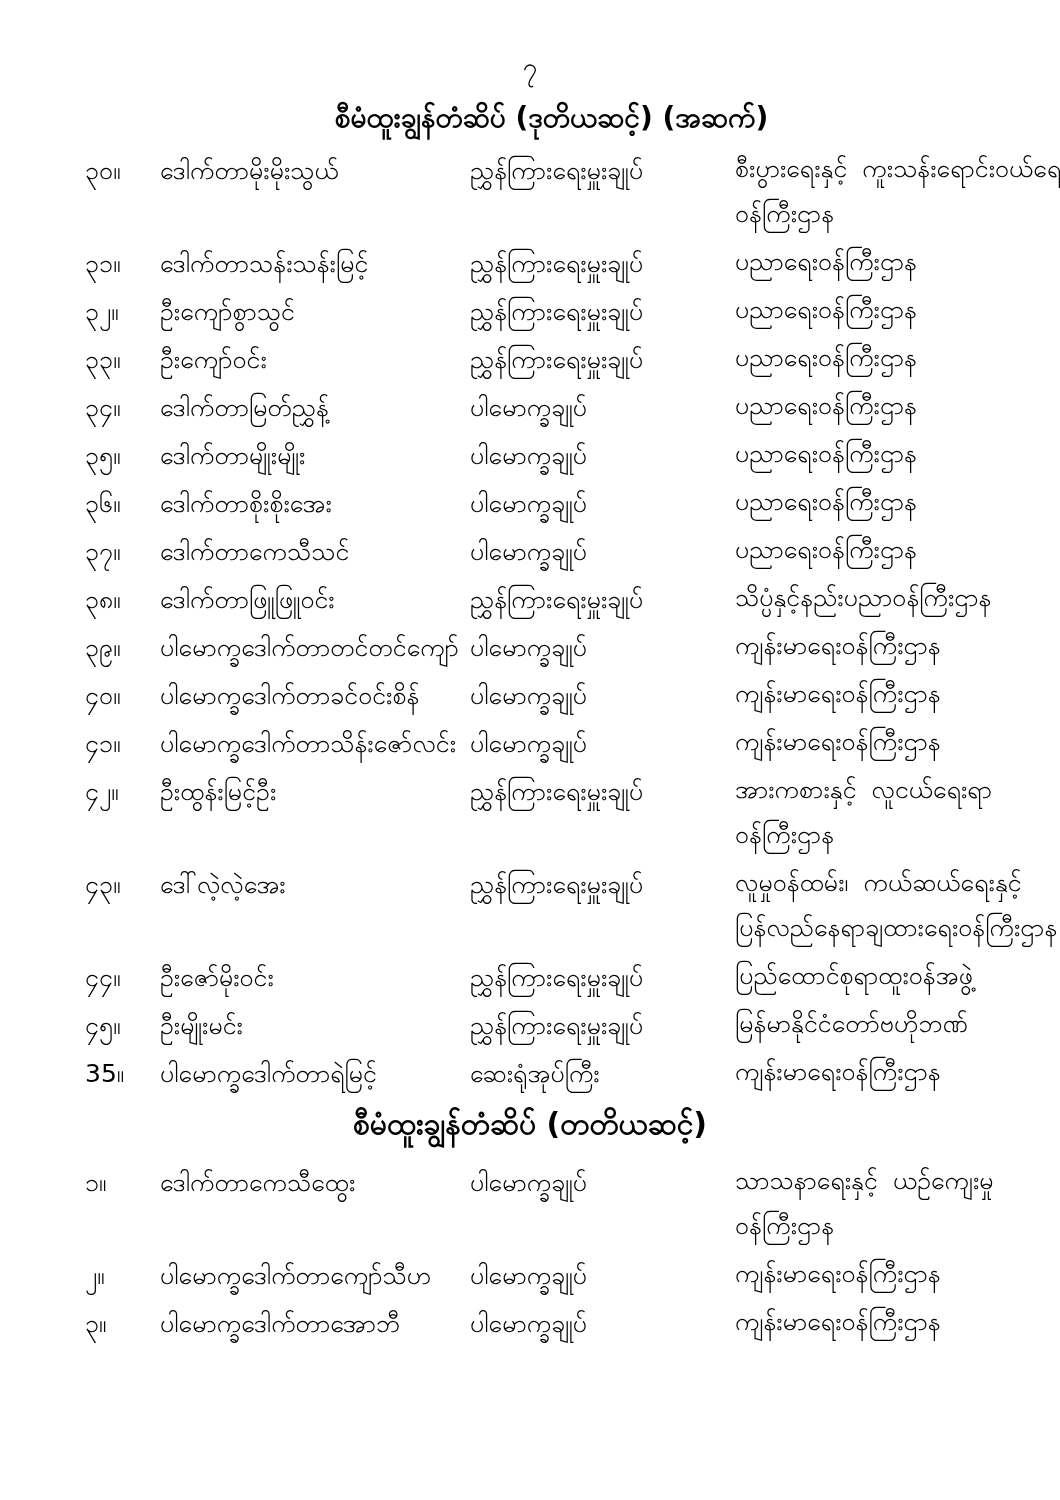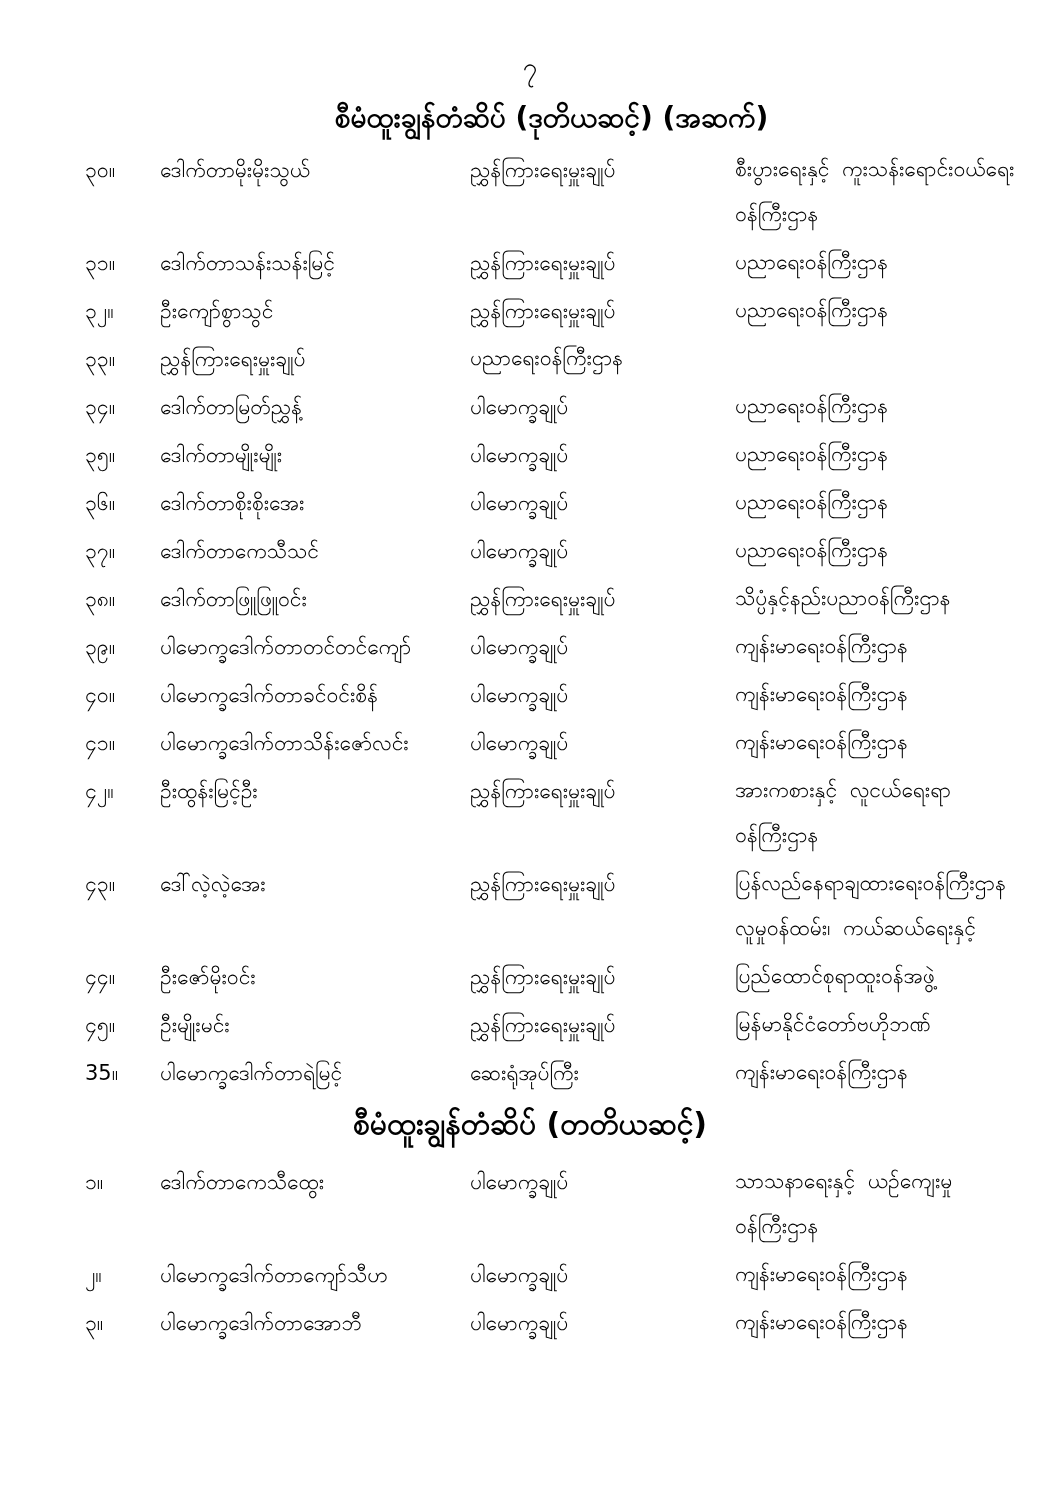--- a/index.html
+++ b/index.html
@@ -36,21 +36,21 @@
     font-size: 30px;
     line-height: 44px;
     margin: 6px 0 4px 0;
   }
   .rows {
     padding: 10px 70px 0 85px;
   }
   .row {
     display: grid;
     grid-template-columns: 75px 310px 265px 1fr;
-    font-size: 21px;
+    font-size: 25px;
     line-height: 45px;
     margin-bottom: 3px;
   }
   .c-num, .c-name, .c-pos {
     white-space: nowrap;
     overflow: hidden;
   }
   .c-min .min-line {
     white-space: nowrap;
     font-family: Liberation Mono, monospace;
@@ -89,20 +89,21 @@
     <div class="c-num">၃၂။</div>
     <div class="c-name">ဦးကျော်စွာသွင်</div>
     <div class="c-pos">ညွှန်ကြားရေးမှူးချုပ်</div>
     <div class="c-min">
           <div class="min-line">ပညာရေးဝန်ကြီးဌာန</div>
         </div>
   </div>
 
   <div class="row">
     <div class="c-num">၃၃။</div>
+    <div class="c-name">ဦးကျော်ဝင်း</div>
     <div class="c-pos">ညွှန်ကြားရေးမှူးချုပ်</div>
     <div class="c-min">
           <div class="min-line">ပညာရေးဝန်ကြီးဌာန</div>
         </div>
   </div>
 
   <div class="row">
     <div class="c-num">၃၄။</div>
     <div class="c-name">ဒေါက်တာမြတ်ညွှန့်</div>
     <div class="c-pos">ပါမောက္ခချုပ်</div>
@@ -182,22 +183,22 @@
           <div class="min-line">အားကစားနှင့် လူငယ်ရေးရာ</div>
           <div class="min-line">ဝန်ကြီးဌာန</div>
         </div>
   </div>
 
   <div class="row">
     <div class="c-num">၄၃။</div>
     <div class="c-name">ဒေါ်လဲ့လဲ့အေး</div>
     <div class="c-pos">ညွှန်ကြားရေးမှူးချုပ်</div>
     <div class="c-min">
+          <div class="min-line">လူမှုဝန်ထမ်း၊ ကယ်ဆယ်ရေးနှင့်</div>
           <div class="min-line">ပြန်လည်နေရာချထားရေးဝန်ကြီးဌာန</div>
-          <div class="min-line">လူမှုဝန်ထမ်း၊ ကယ်ဆယ်ရေးနှင့်</div>
         </div>
   </div>
 
   <div class="row">
     <div class="c-num">၄၄။</div>
     <div class="c-name">ဦးဇော်မိုးဝင်း</div>
     <div class="c-pos">ညွှန်ကြားရေးမှူးချုပ်</div>
     <div class="c-min">
           <div class="min-line">ပြည်ထောင်စုရာထူးဝန်အဖွဲ့</div>
         </div>

